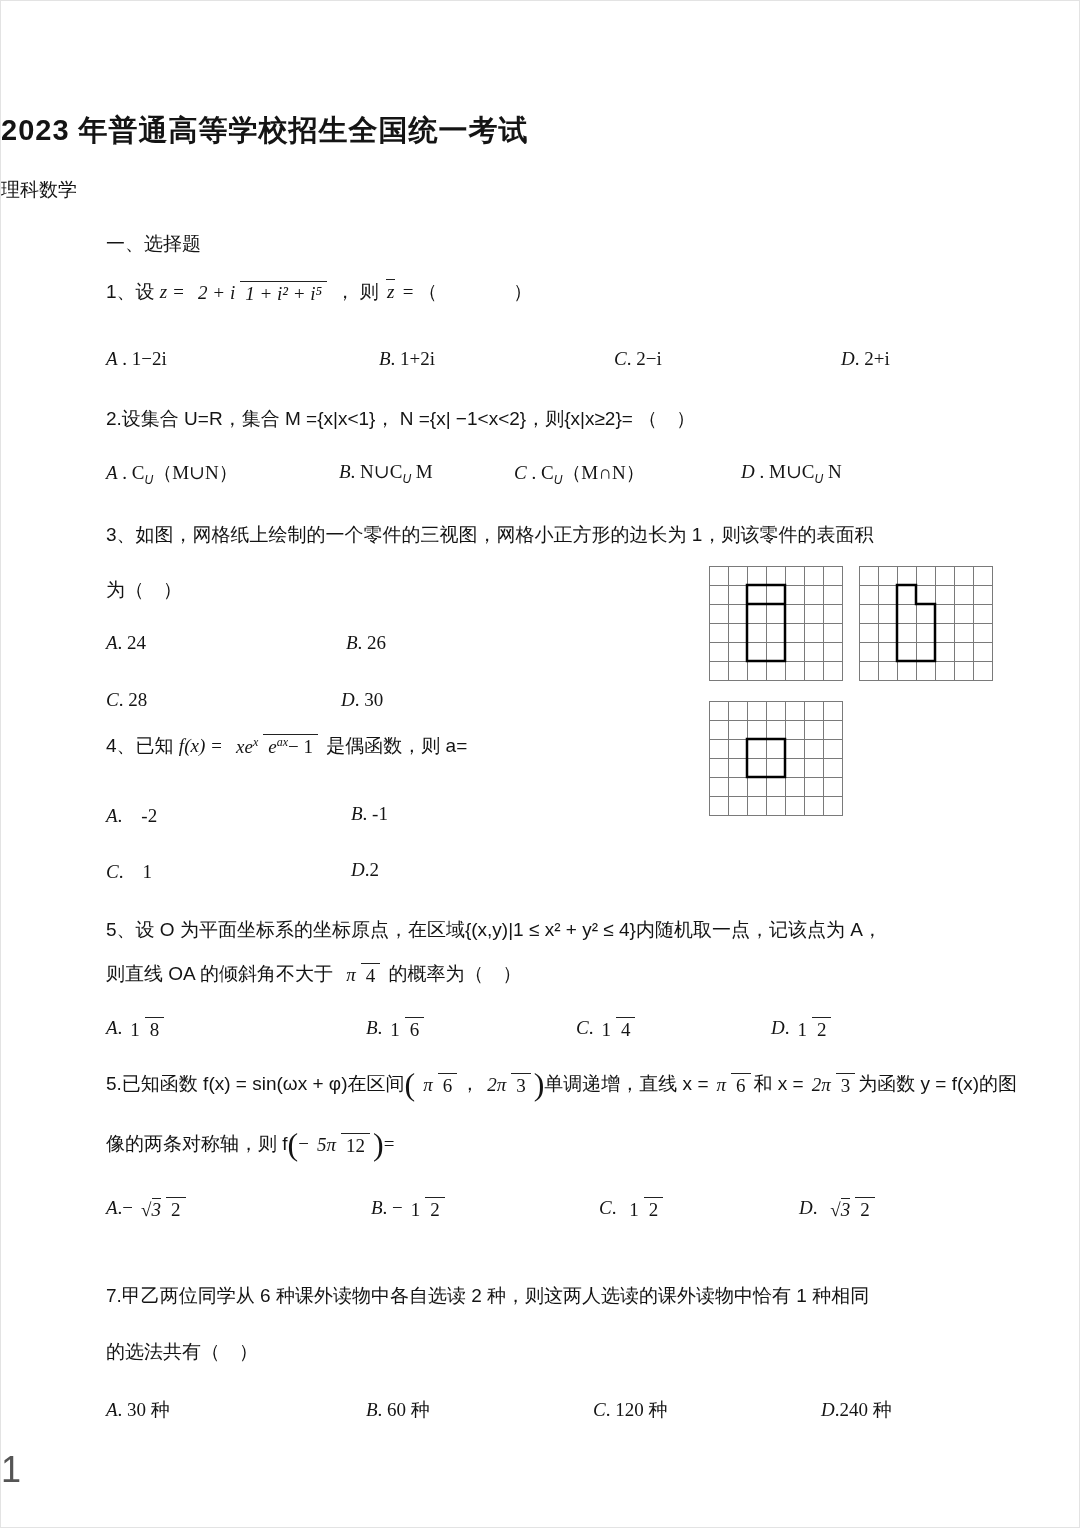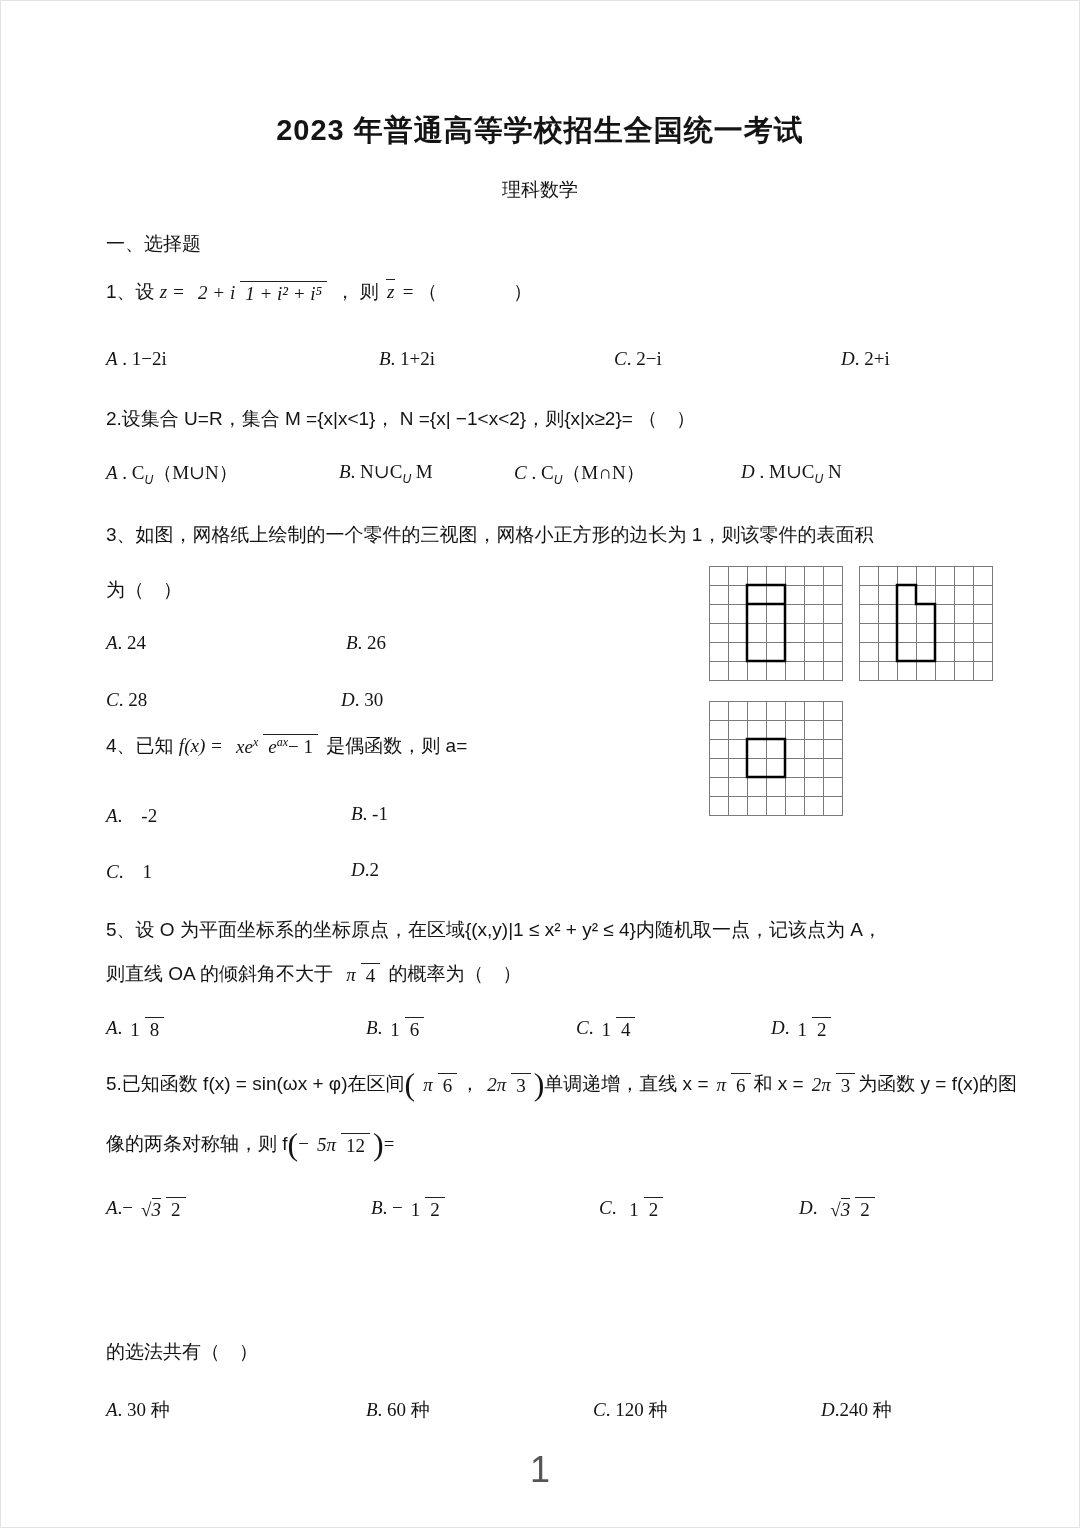--- a/index.html
+++ b/index.html
@@ -3,21 +3,21 @@
 <meta charset="utf-8">
 <style>
   * { margin:0; padding:0; box-sizing:border-box; }
   html,body { background:#ffffff; }
   .page {
     position:relative; width:1080px; height:1528px; background:#ffffff;
     color:#141414; font-family:"Liberation Sans","DejaVu Sans",sans-serif;
     font-size:19px; overflow:hidden; border:1px solid #e3e3e3;
   }
   .abs { position:absolute; white-space:nowrap; }
-  .center { left:0; right:0; text-align:center; }
+  .center { left:0; right:0; }
   .title { font-size:29px; font-weight:700; letter-spacing:1px; }
   .serif { font-family:"Liberation Serif","DejaVu Serif",serif; }
   .it { font-style:italic; }
   .lab { font-family:"Liberation Serif","DejaVu Serif",serif; font-style:italic; }
   .otext { font-family:"Liberation Serif","DejaVu Serif",serif; }
   .frac {
     display:inline-flex; flex-direction:row; align-items:center;
     vertical-align:middle; line-height:1.15; text-align:center;
     font-family:"Liberation Serif","DejaVu Serif",serif; margin:0 3px;
   }
@@ -166,20 +166,21 @@
       </span></div>
   <div class="abs" style="left:598px;top:1196px"><span class="lab">C</span><span class="otext">. </span><span class="frac">
         <span class="num">1</span>
         <span class="den">2</span>
       </span></div>
   <div class="abs" style="left:798px;top:1196px"><span class="lab">D</span><span class="otext">. </span><span class="frac">
         <span class="num"><span class="rt">√</span><span class="sqrt-rad">3</span></span>
         <span class="den">2</span>
       </span></div>
 
+  <div class="abs" style="left:105px;top:1282px">7.甲乙两位同学从 6 种课外读物中各自选读 2 种，则这两人选读的课外读物中恰有 1 种相同</div>
   <div class="abs" style="left:105px;top:1338px">的选法共有（　）</div>
   <div class="abs" style="left:105px;top:1396px"><span class="lab">A</span><span class="otext">. 30 种</span></div>
   <div class="abs" style="left:365px;top:1396px"><span class="lab">B</span><span class="otext">. 60 种</span></div>
   <div class="abs" style="left:592px;top:1396px"><span class="lab">C</span><span class="otext">. 120 种</span></div>
   <div class="abs" style="left:820px;top:1396px"><span class="lab">D</span><span class="otext">.240 种</span></div>
 
   <div class="abs center pageno" style="top:1448px">1</div>
 
 </div>
 

